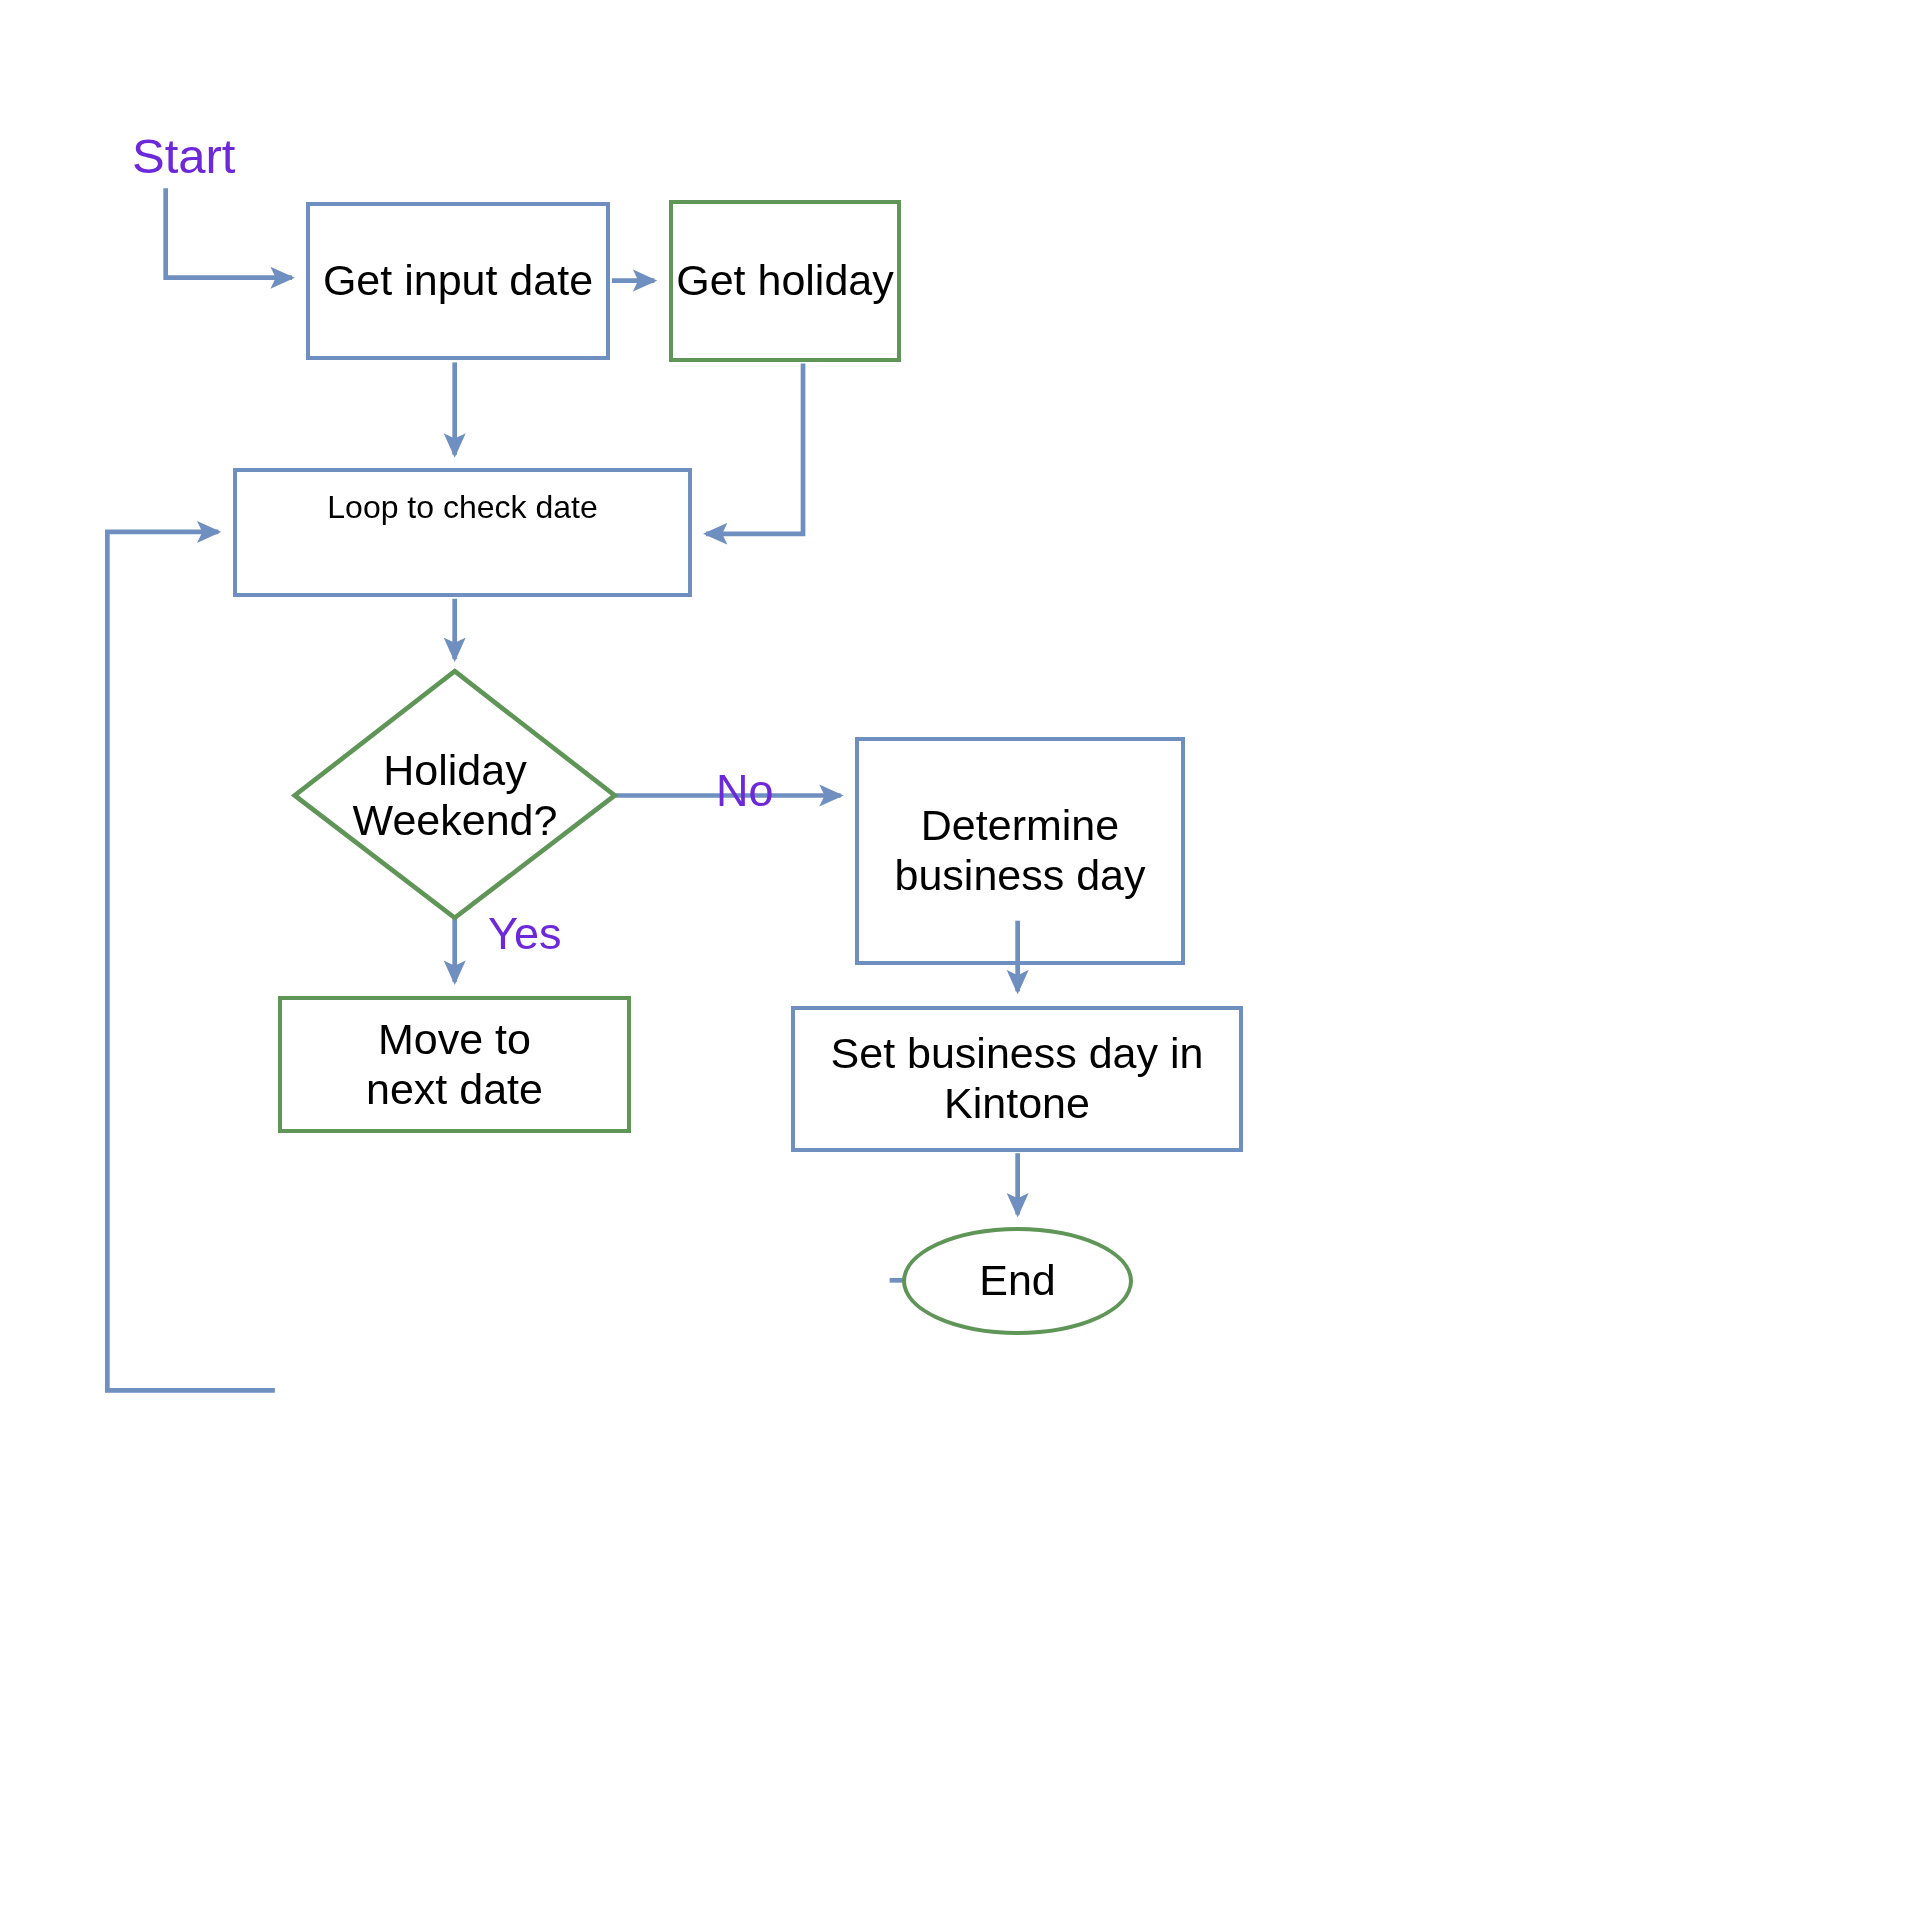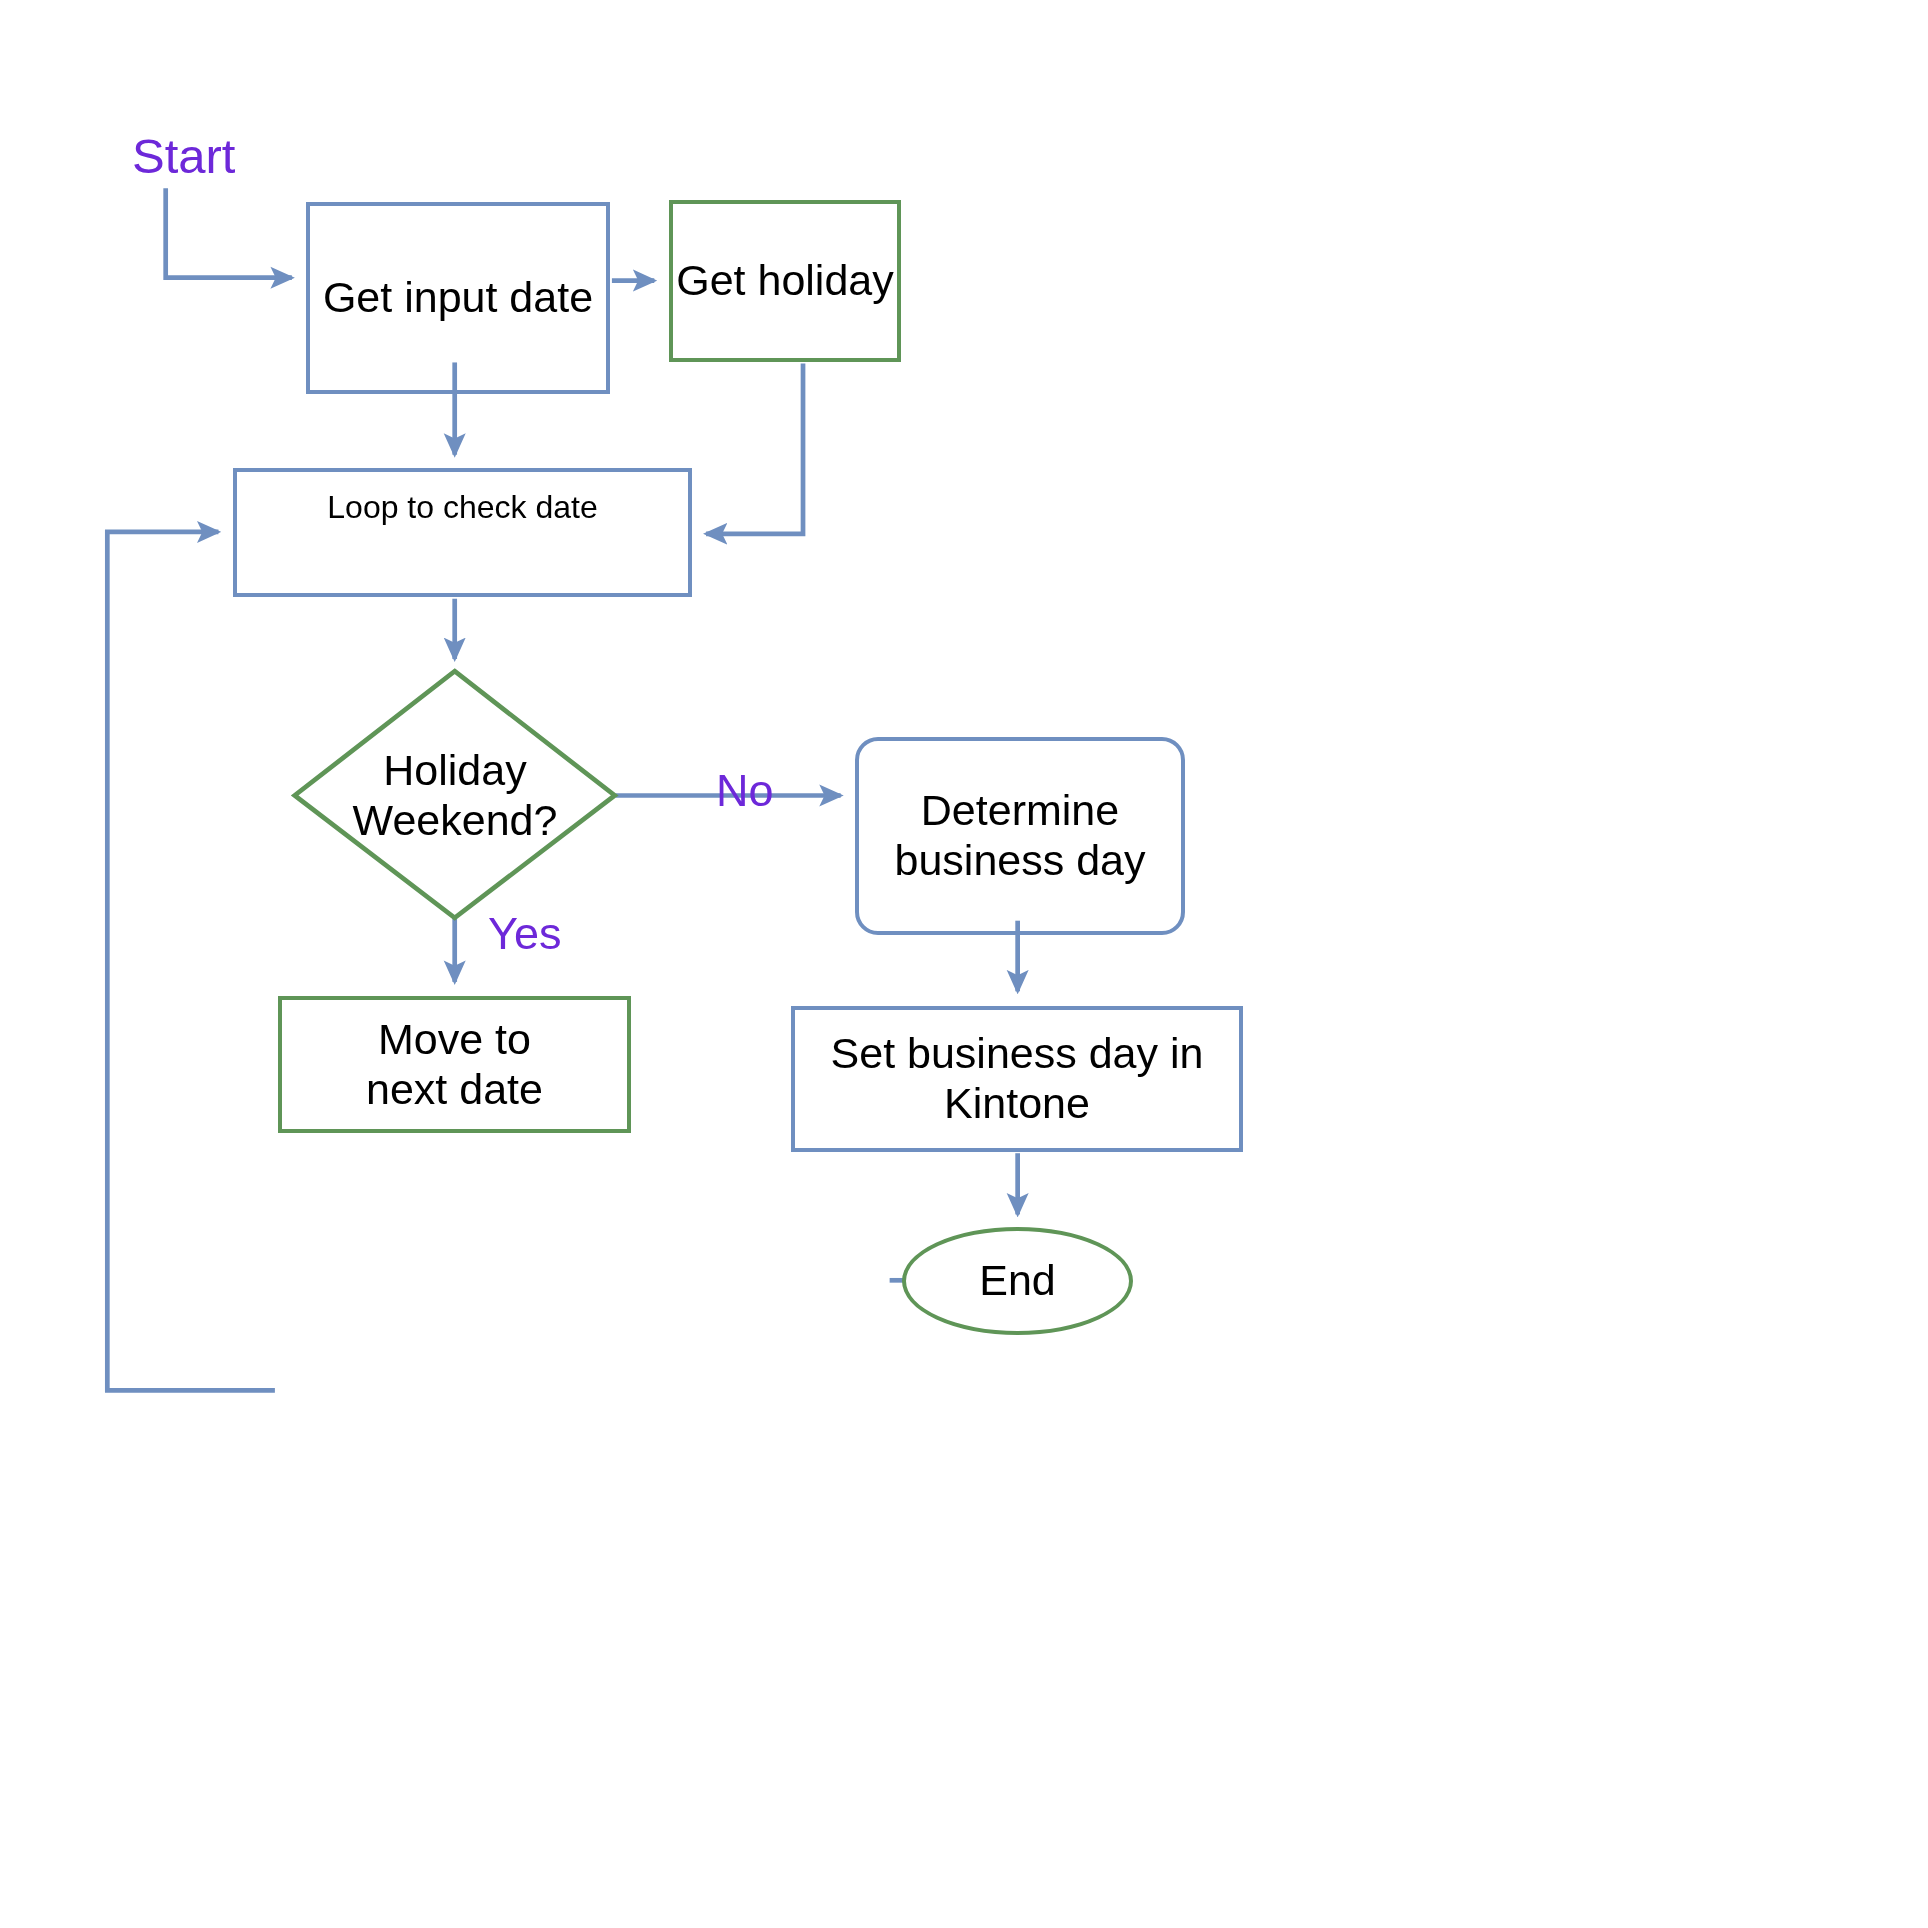--- a/index.html
+++ b/index.html
@@ -117,31 +117,31 @@
       <polygon points="483,713 653,845 483,975 313,845" fill="#ffffff" stroke="#5f9557" stroke-width="5" stroke-linejoin="miter"></polygon>
     </g>
   </svg>
 
   <div class="free-label" style="left:132px; top:130px; font-size:49px;">Start</div>
 
   <div class="free-label" style="left:716px; top:766px; font-size:45px;">No</div>
 
   <div class="free-label" style="left:488px; top:909px; font-size:45px;">Yes</div>
 
-  <div class="node rect blue" style="left:306px; top:202px; width:304px; height:192px; font-size:43px;">Get input date</div>
+  <div class="node rect blue" style="left:306px; top:202px; width:304px; height:158px; font-size:43px;">Get input date</div>
 
   <div class="node rect green" style="left:669px; top:200px; width:232px; height:162px; font-size:43px;">Get holiday</div>
 
   <div class="node rect blue" style="left:233px; top:468px; width:459px; height:129px; font-size:32px;
               align-items:flex-start; padding-top:17px;">Loop to check date</div>
 
   <div class="node" style="left:314px; top:730px; width:282px; height:132px; font-size:43px;">Holiday
 Weekend?</div>
 
-  <div class="node rect blue" style="left:855px; top:737px; width:330px; height:198px; font-size:43px;border-radius:23px;">Determine
+  <div class="node rect blue" style="left:855px; top:737px; width:330px; height:228px; font-size:43px;">Determine
 business day</div>
 
   <div class="node rect green" style="left:278px; top:996px; width:353px; height:137px; font-size:43px;">Move to
 next date</div>
 
   <div class="node rect blue" style="left:791px; top:1006px; width:452px; height:146px; font-size:43px;">Set business day in
 Kintone</div>
 
   <div class="node ellipse" style="left:902px; top:1227px; width:231px; height:108px; font-size:43px;">End</div>
 

